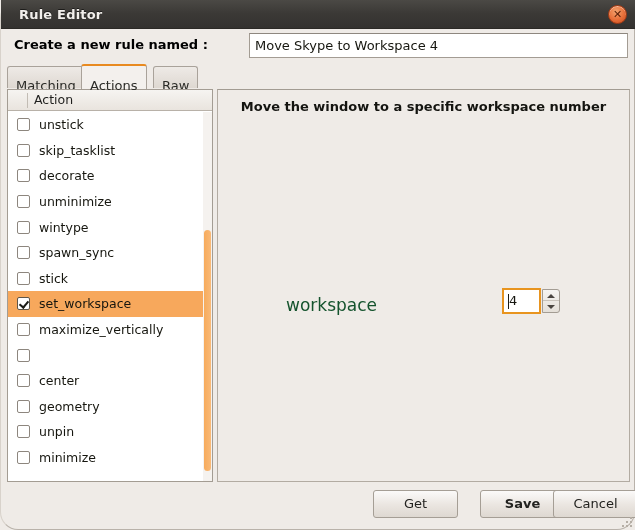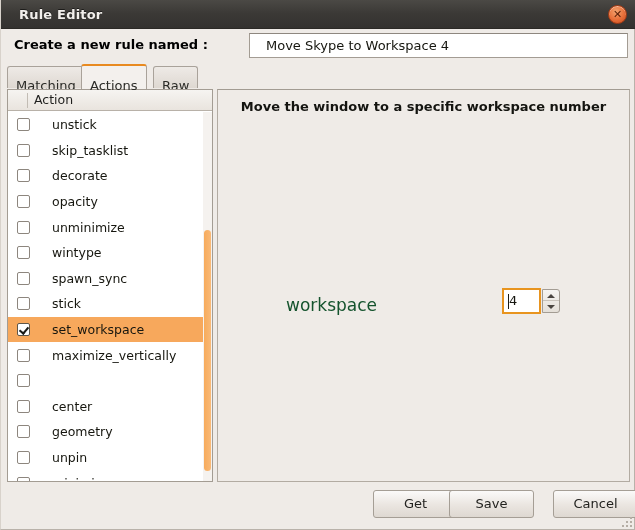--- a/index.html
+++ b/index.html
@@ -16,20 +16,21 @@
   }
 
   
   #window {
     position: absolute; left: 0; top: 0;
     width: 635px; height: 530px;
     background: #efebe7;
     border-left: 1px solid #d8d2cb;
     border-right: 1px solid #b9b2aa;
     border-bottom: 1px solid #b9b2aa;
+    border-radius: 18px;
   }
 
   
   #titlebar {
     position: absolute; left: 0; top: 0;
     width: 635px; height: 29px;
     background: linear-gradient(to bottom, #4b4945 0%, #3b3936 48%, #343230 100%);
     border-bottom: 1px solid #2b2926;
   }
   #title-text {
@@ -67,21 +68,21 @@
     position: absolute; left: 13px; top: 8px;
     font-size: 13px; font-weight: bold;
     color: #000000;
   }
   #name-input {
     position: absolute; left: 248px; top: 4px;
     width: 379px; height: 25px;
     background: #ffffff;
     border: 1px solid #a39c93;
     border-top-color: #8e877f;
-    padding: 0 16px;
+    padding: 0 5px;
     font-size: 13px;
     color: #16160f;
     line-height: 23px;
     white-space: nowrap; overflow: hidden;
     cursor: text;
   }
 
   
   #tabstrip {
     position: absolute; left: 6px; top: 64px;
@@ -139,21 +140,20 @@
     position: absolute; left: 0; top: 22px;
     width: 204px; height: 370px;
     background: #ffffff;
   }
   .row {
     position: relative;
     height: 25.6px;
     display: flex; align-items: center;
     padding-left: 9px;
     cursor: pointer;
-    gap: 13px;
   }
   .row.sel { background: #f7a85c; }
   .cb {
     width: 13px; height: 13px;
     background: #ffffff;
     border: 1px solid #8d867e;
     border-radius: 2px;
     flex: 0 0 auto;
     position: relative;
   }
@@ -261,21 +261,21 @@
     text-align: center;
     font-size: 13px;
     color: #232320;
     background: linear-gradient(to bottom, #fbfaf9 0%, #ebe6e1 52%, #ded8d1 100%);
     border: 1px solid #a59e95;
     border-radius: 3px;
     cursor: pointer;
     margin-left: 16px;
   }
   #btn-get    { left: 356px; }
-  #btn-save   { left: 432px; }
+  #btn-save   { left: 463px; font-weight: bold; }
   #btn-cancel { left: 536px; }
 
   #resize-grip {
     position: absolute; right: 2px; bottom: 2px;
     width: 12px; height: 12px;
   }
   #resize-grip i {
     position: absolute;
     width: 2px; height: 2px;
     background: #b5aea5;
@@ -314,24 +314,20 @@
           <span class="cb"></span>
           <span class="rowlabel">unstick</span>
         </div>
         <div class="row">
           <span class="cb"></span>
           <span class="rowlabel">skip_tasklist</span>
         </div>
         <div class="row">
           <span class="cb"></span>
           <span class="rowlabel">decorate</span>
-        </div>
-        <div class="row">
-          <span class="cb"></span>
-          <span class="rowlabel">opacity</span>
         </div>
         <div class="row">
           <span class="cb"></span>
           <span class="rowlabel">unminimize</span>
         </div>
         <div class="row">
           <span class="cb"></span>
           <span class="rowlabel">wintype</span>
         </div>
         <div class="row">

